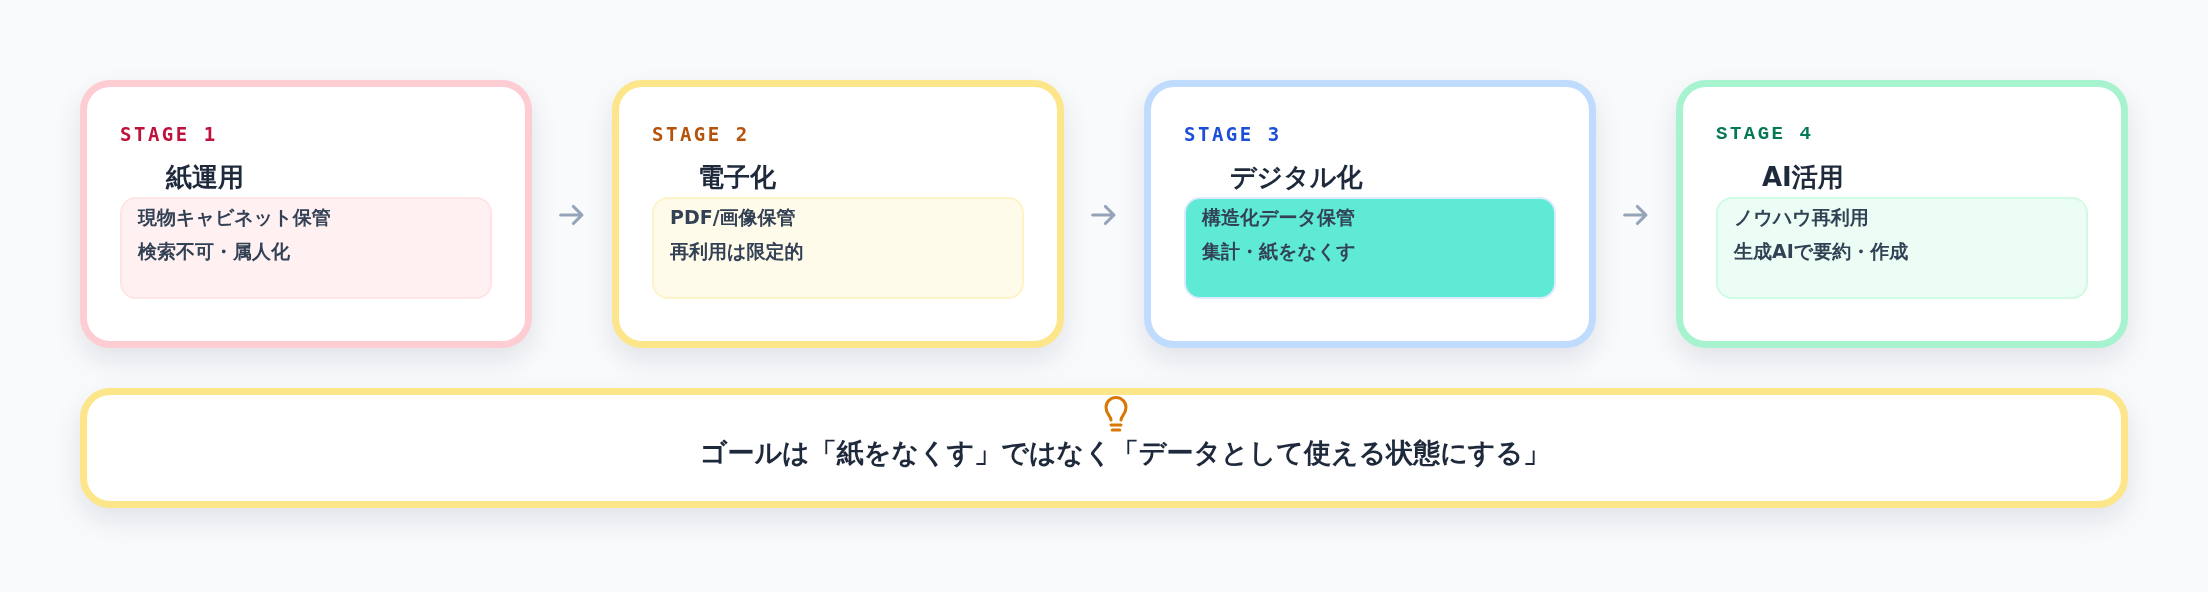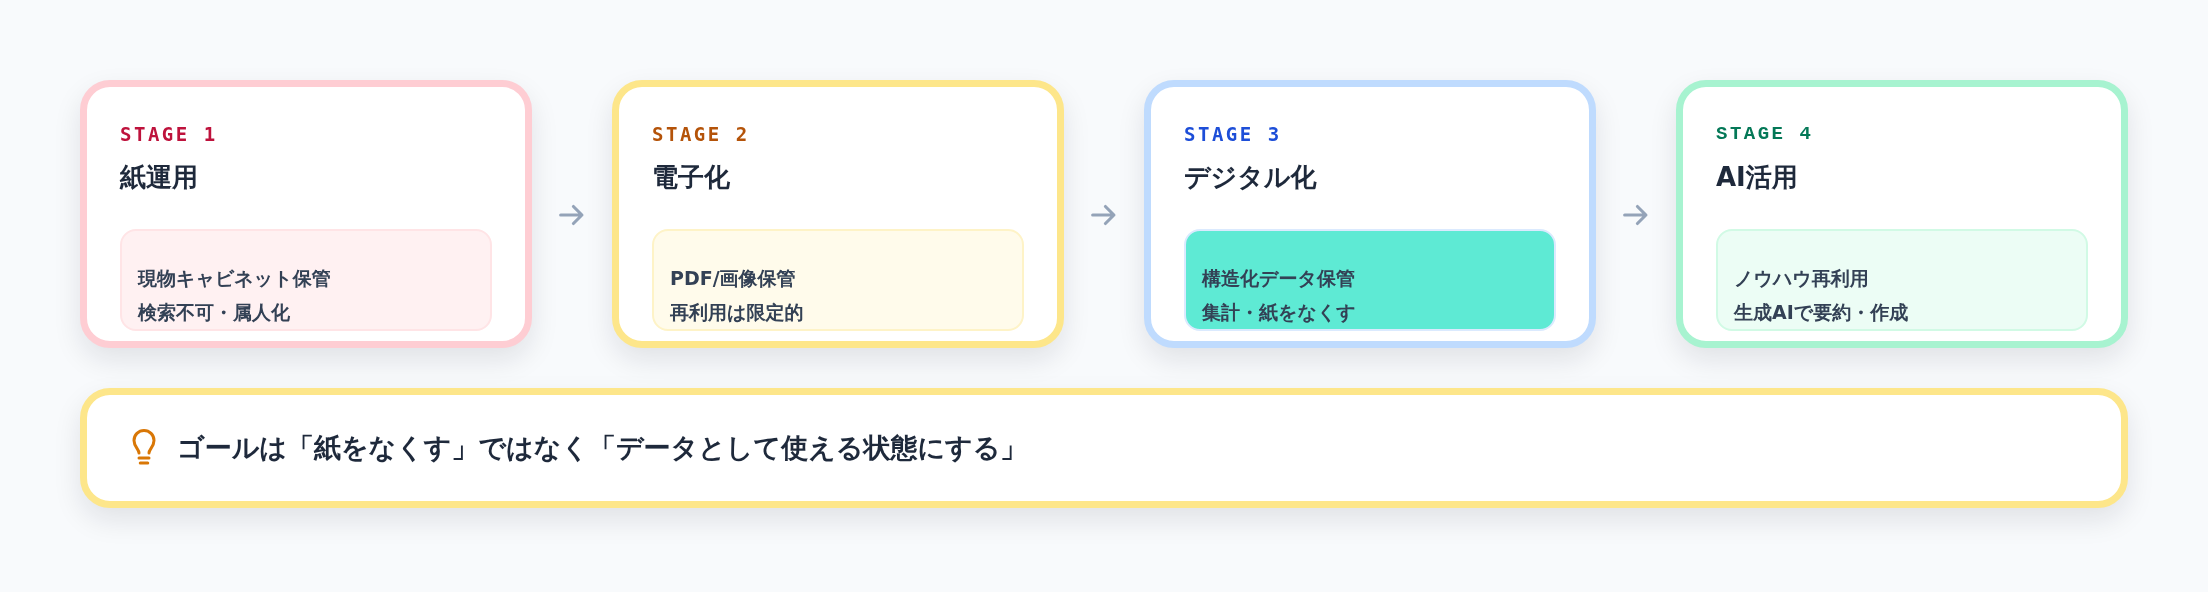--- a/index.html
+++ b/index.html
@@ -7,33 +7,33 @@
   body { font-family: "DejaVu Sans", "Liberation Sans", sans-serif; position: relative; }
   .stages { position: absolute; left: 80px; top: 80px; width: 2048px; height: 270px; display: flex; align-items: stretch; }
   .card {
     width: 452px; height: 268px; background: #ffffff;
     border: 7px solid; border-radius: 30px;
     box-shadow: 0 12px 28px rgba(15,23,42,0.10);
     padding: 36px 33px 0 33px;
     position: relative;
   }
   .stage-label { font-family: "DejaVu Sans Mono", "Liberation Mono", monospace; font-weight: bold; font-size: 19px; letter-spacing: 2.5px; line-height: 22px; }
-  .stage-title { margin-top: 16px; font-size: 26px; font-weight: bold; color: #1e293b; line-height: 32px; }
+  .stage-title { margin-top: 16px; font-size: 26px; font-weight: bold; color: #1e293b; line-height: 32px; margin-left: 46px; }
   .desc {
-    margin-top: 36px; height: 102px; border-radius: 16px; border: 2px solid;
-    padding: 30px 16px; font-size: 19px; font-weight: bold; color: #334155; line-height: 34px;
+    margin-top: 4px; height: 102px; border-radius: 16px; border: 2px solid;
+    padding: 1px 16px; font-size: 19px; font-weight: bold; color: #334155; line-height: 34px;
   }
   .desc div { white-space: nowrap; }
   .arrow { width: 80px; display: flex; justify-content: center; align-items: flex-start; padding-top: 118px; }
   .arrow svg { width: 34px; height: 34px; }
   .goal {
     position: absolute; left: 80px; top: 388px; width: 2048px; height: 120px;
     background: #ffffff; border: 7px solid #fde68a; border-radius: 30px;
     box-shadow: 0 12px 28px rgba(15,23,42,0.10);
-    display: flex; align-items: center; padding-left: 42px;
+    display: flex; align-items: center; padding-left: 42px; flex-direction: column;
   }
   .goal-icon { width: 32px; height: 40px; margin-right: 16px; display: flex; align-items: center; }
   .goal-text { font-size: 27px; font-weight: bold; color: #1e293b; white-space: nowrap; }
 </style>
 </head>
 <body>
 
 <div class="stages">
   <div class="card" style="border-color:#fecdd3;">
     <div class="stage-label" style="color:#be123c;">STAGE 1</div>

